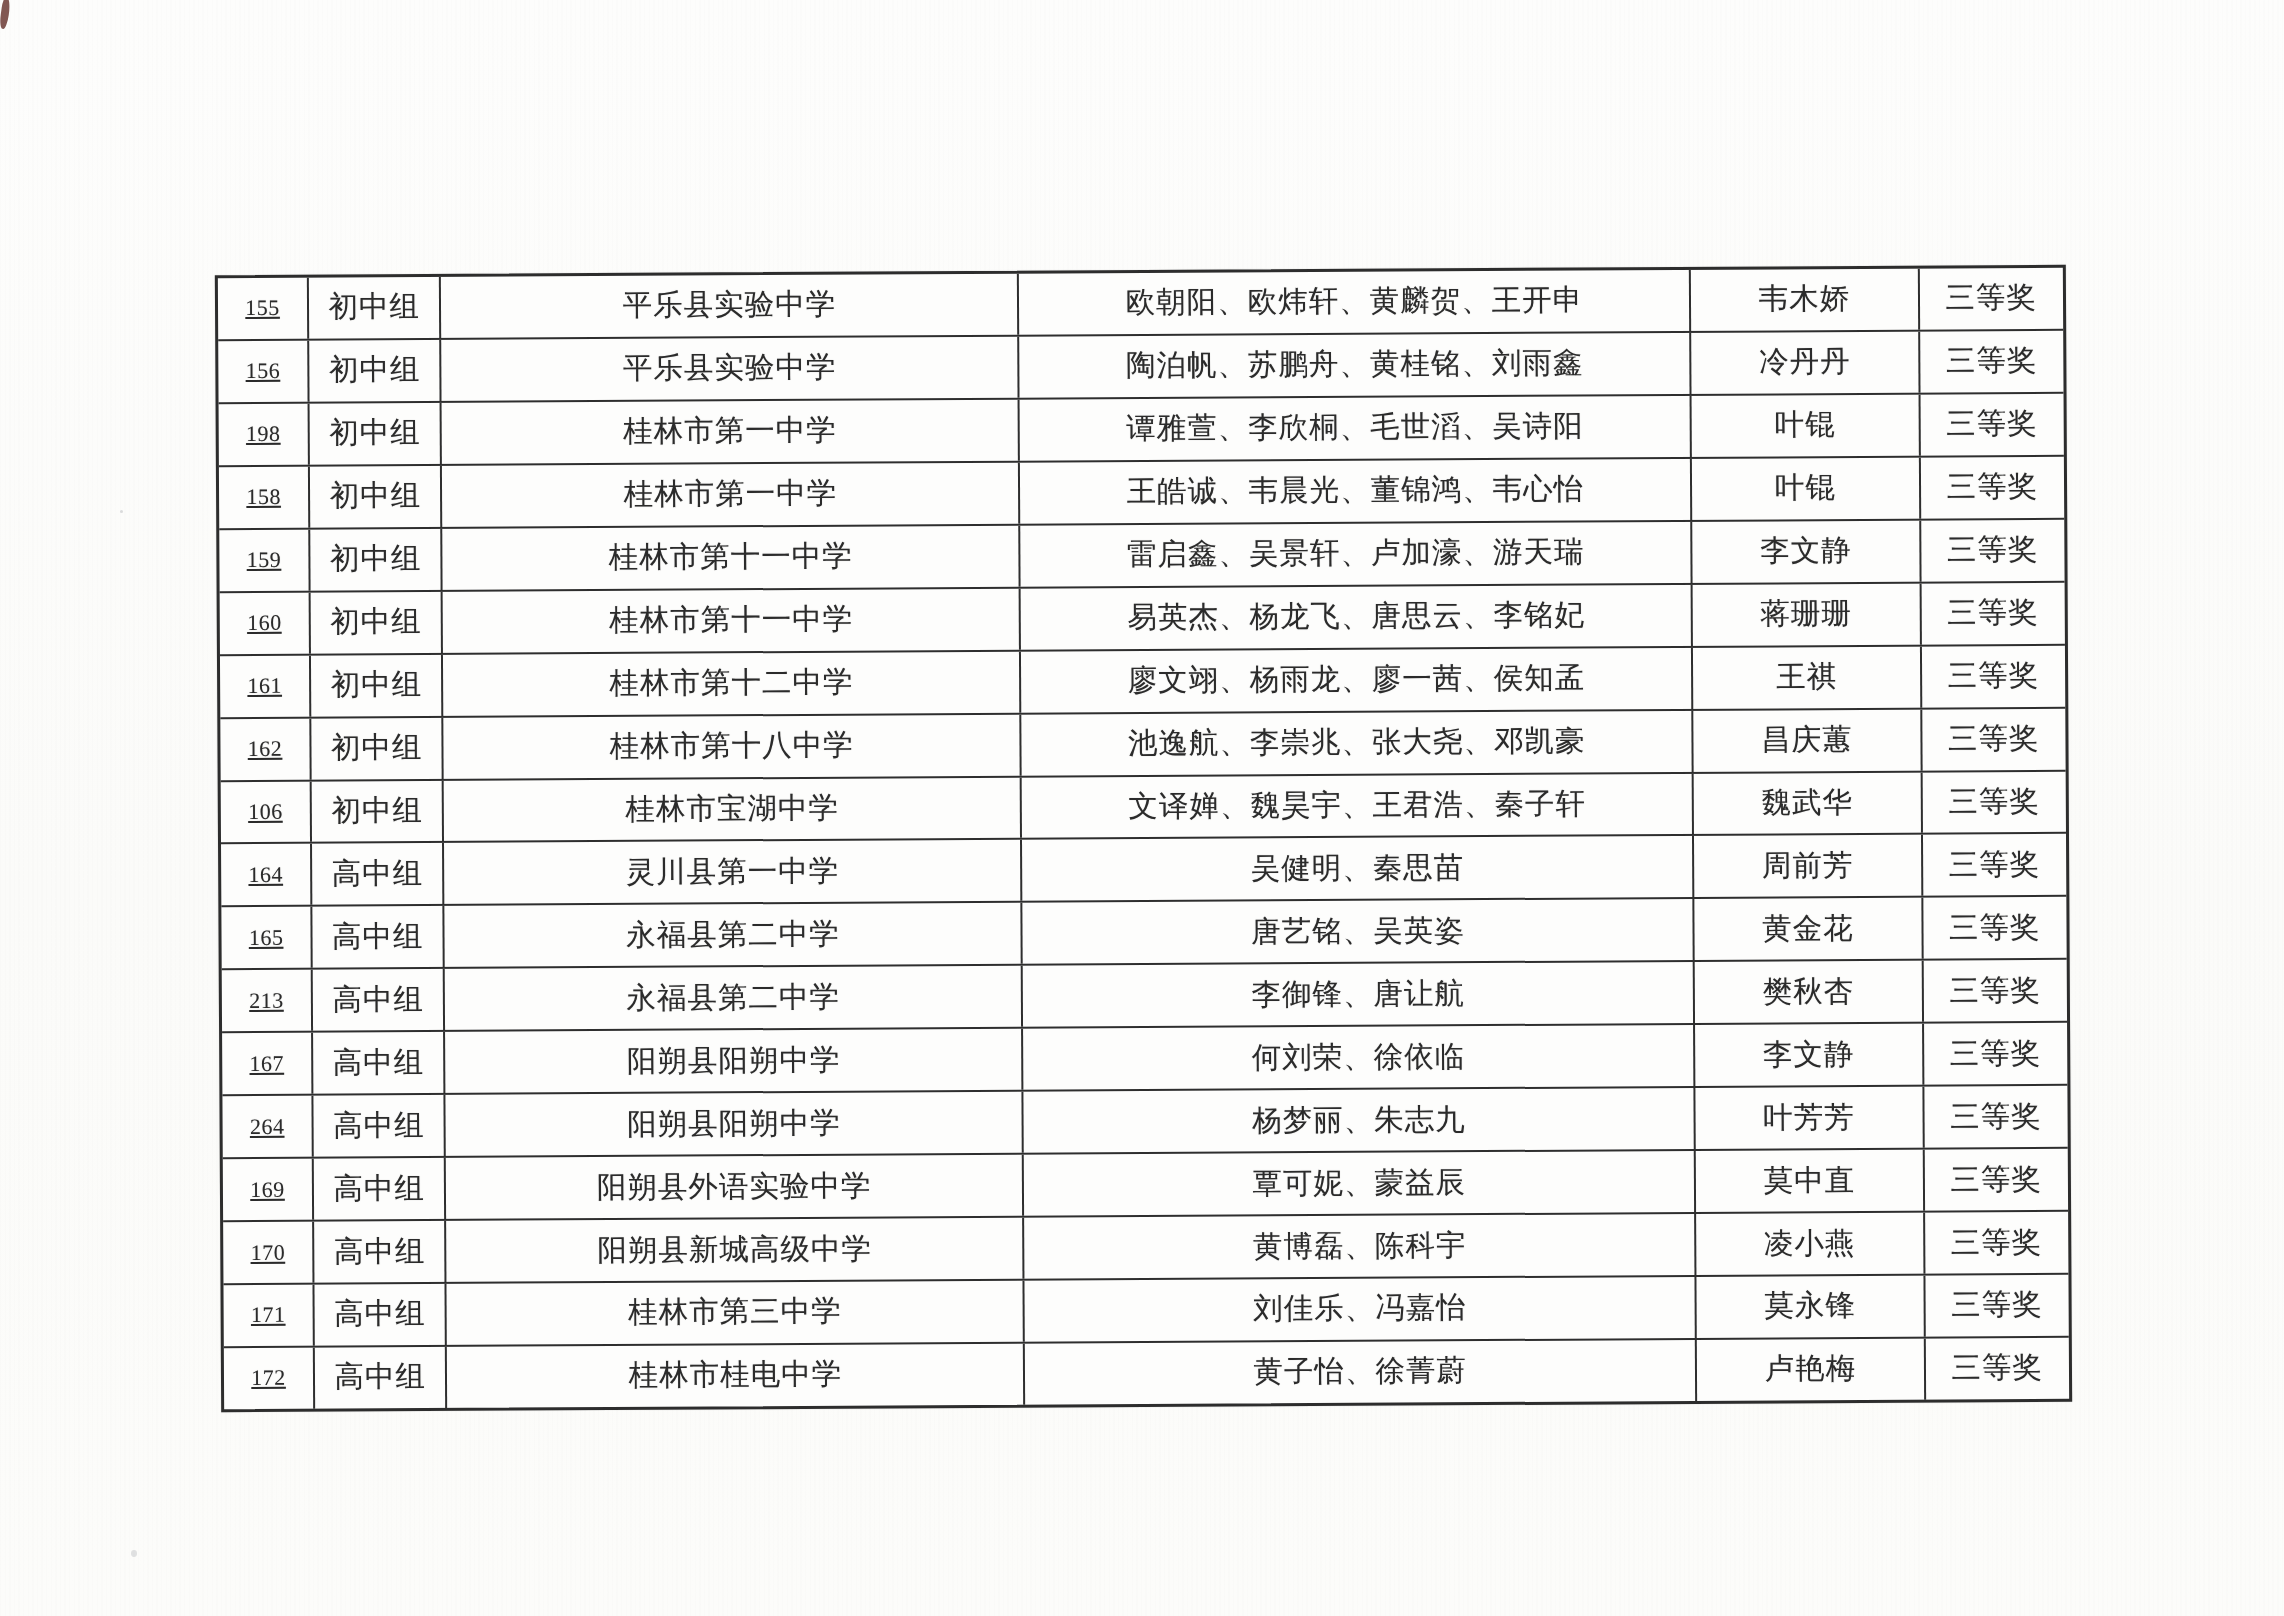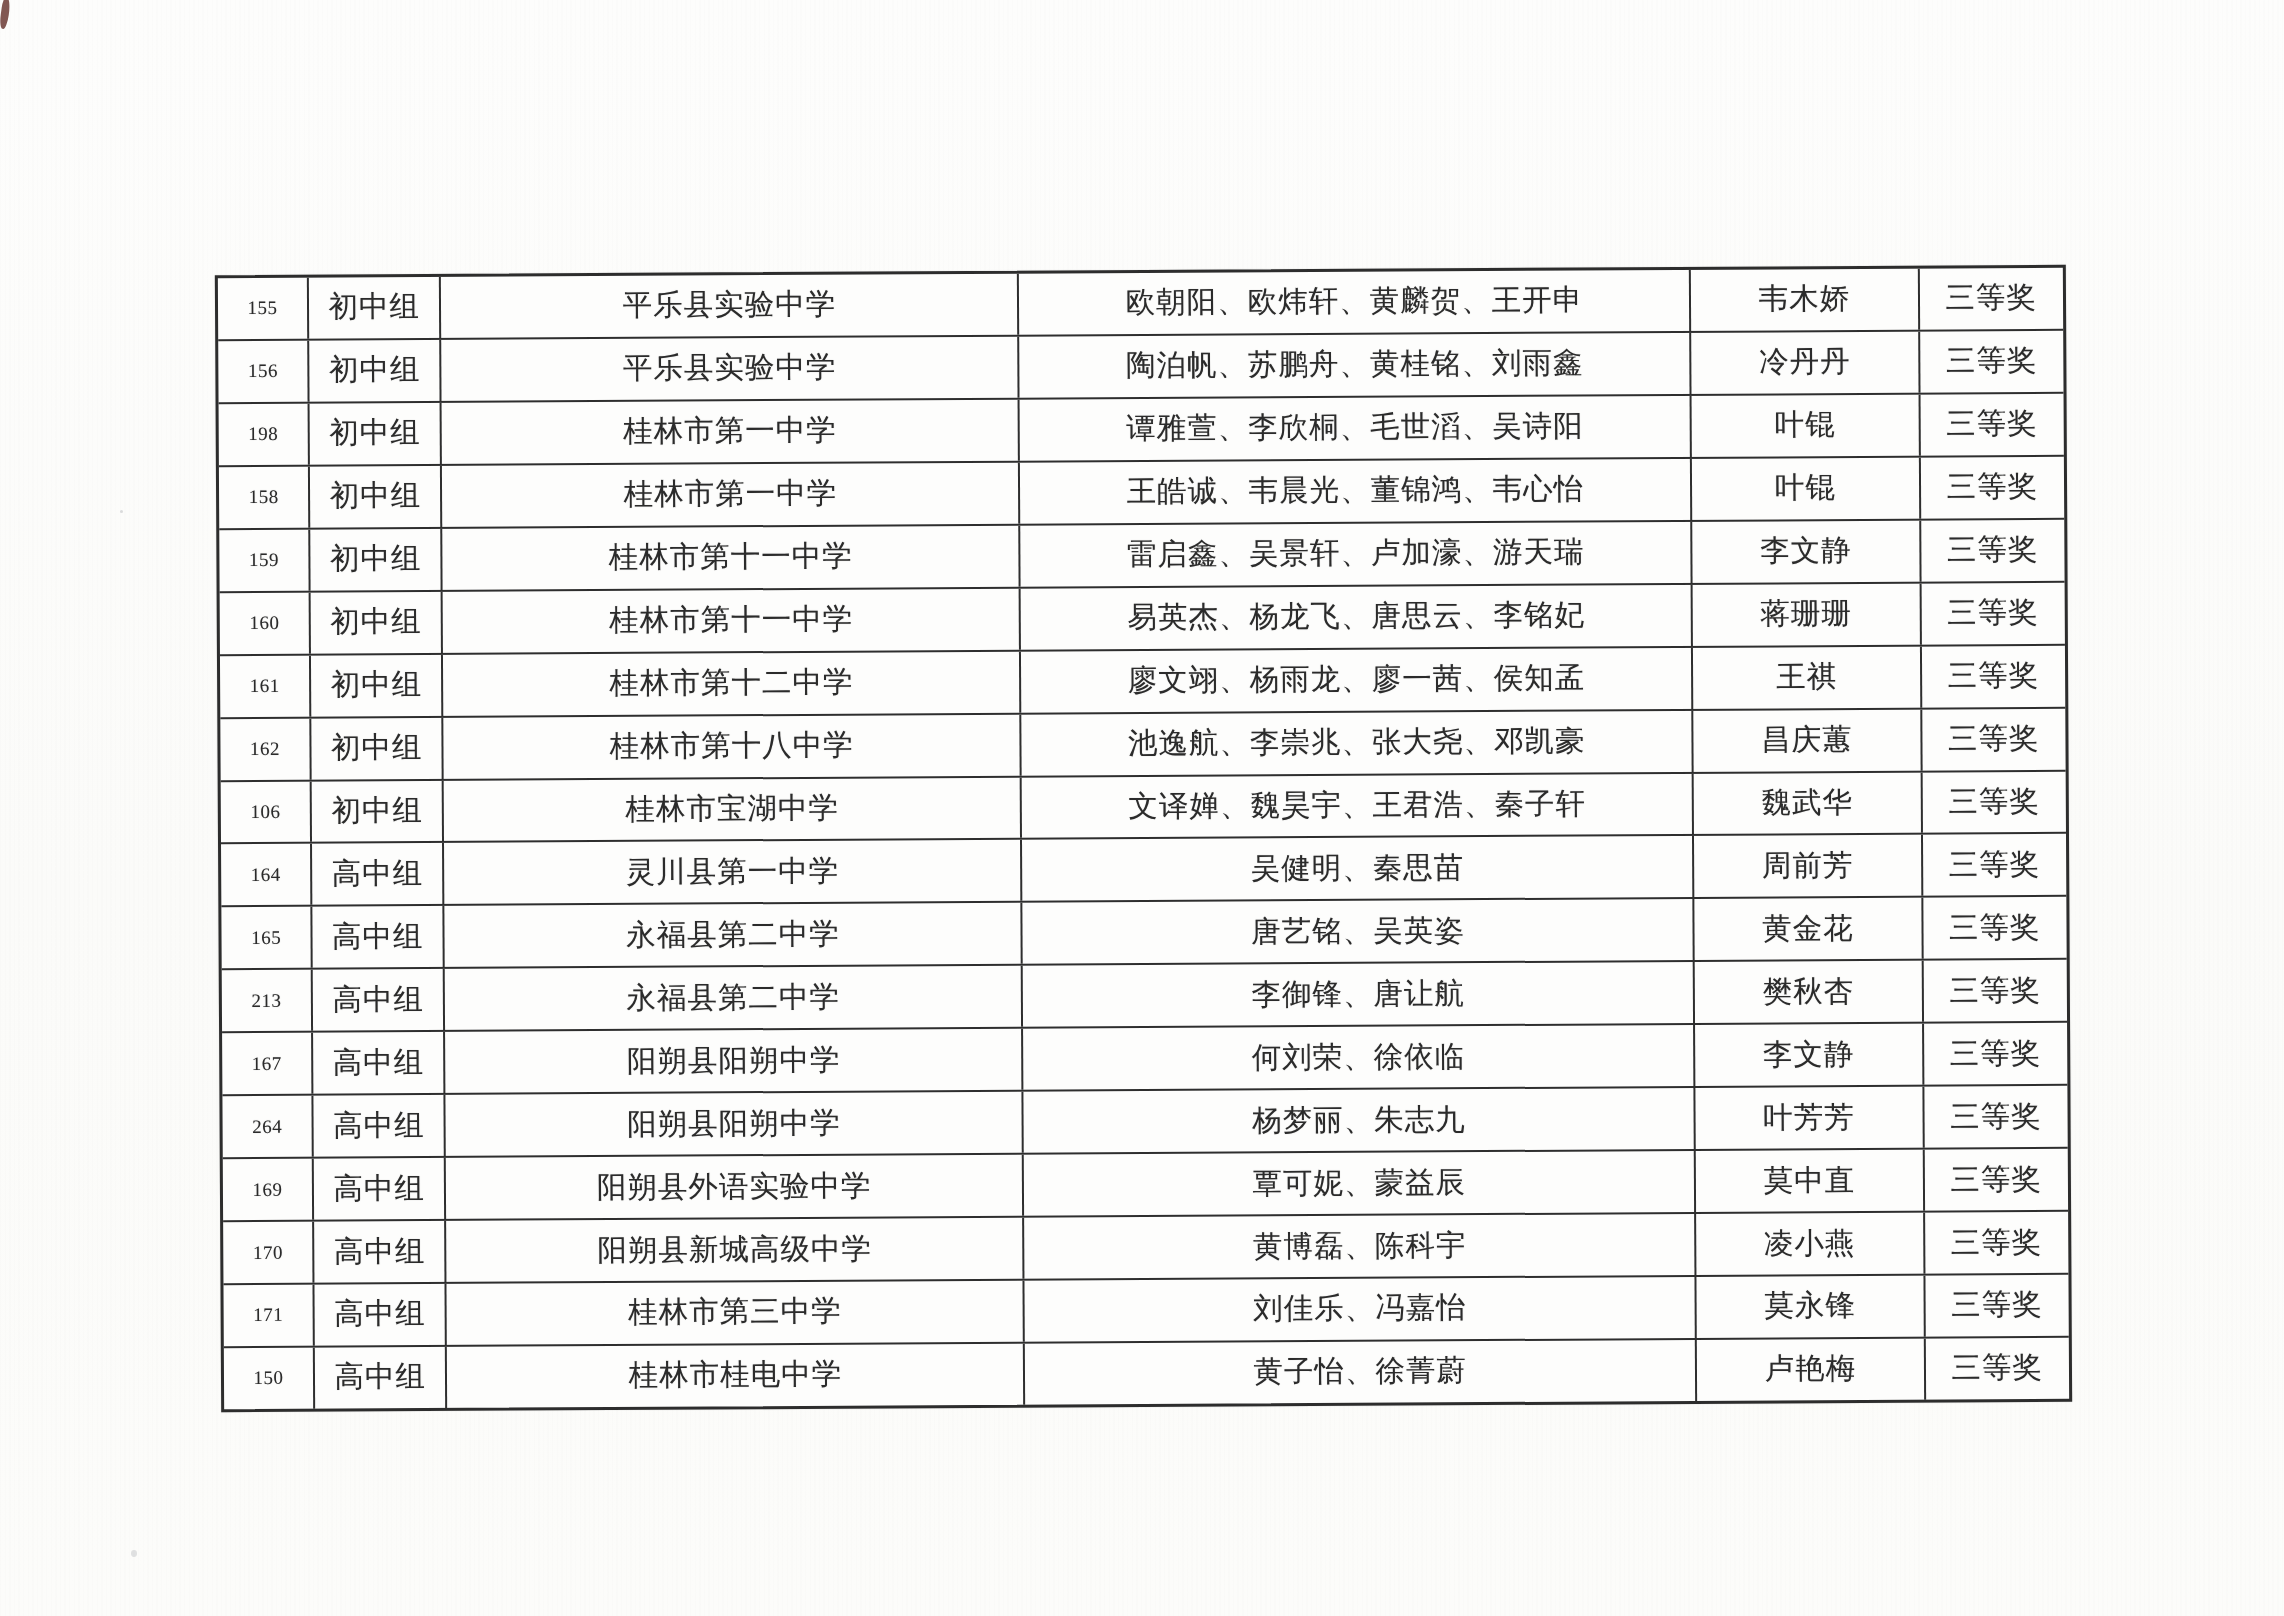--- a/index.html
+++ b/index.html
@@ -52,21 +52,21 @@
     box-sizing:border-box;
     border-right:2px solid #2e2e2e;
     color:#2b2b2b;
     font-size:29.5px;
     letter-spacing:1px;
     text-shadow:0 0 1px rgba(70,70,70,.35);
     white-space:nowrap;
     overflow:hidden;
   }
   .cell:last-child{border-right:none;}
-  .c-no{width:4.94%;font-size:19px;letter-spacing:0.5px;}
+  .c-no{width:4.94%;font-size:22px;letter-spacing:0.5px;text-decoration:underline;}
   .c-group{width:7.17%;}
   .c-school{width:31.32%;}
   .c-students{width:36.43%;}
   .c-teacher{width:12.37%;}
   .c-award{width:7.77%;}
 </style>
 </head>
 <body>
 
 <div class="page">
@@ -209,21 +209,21 @@
       </div>
       <div class="row">
         <div class="cell c-no">171</div>
         <div class="cell c-group">高中组</div>
         <div class="cell c-school">桂林市第三中学</div>
         <div class="cell c-students">刘佳乐、冯嘉怡</div>
         <div class="cell c-teacher">莫永锋</div>
         <div class="cell c-award">三等奖</div>
       </div>
       <div class="row">
-        <div class="cell c-no">150</div>
+        <div class="cell c-no">172</div>
         <div class="cell c-group">高中组</div>
         <div class="cell c-school">桂林市桂电中学</div>
         <div class="cell c-students">黄子怡、徐菁蔚</div>
         <div class="cell c-teacher">卢艳梅</div>
         <div class="cell c-award">三等奖</div>
       </div>
     </div>
 </div>
 
 

